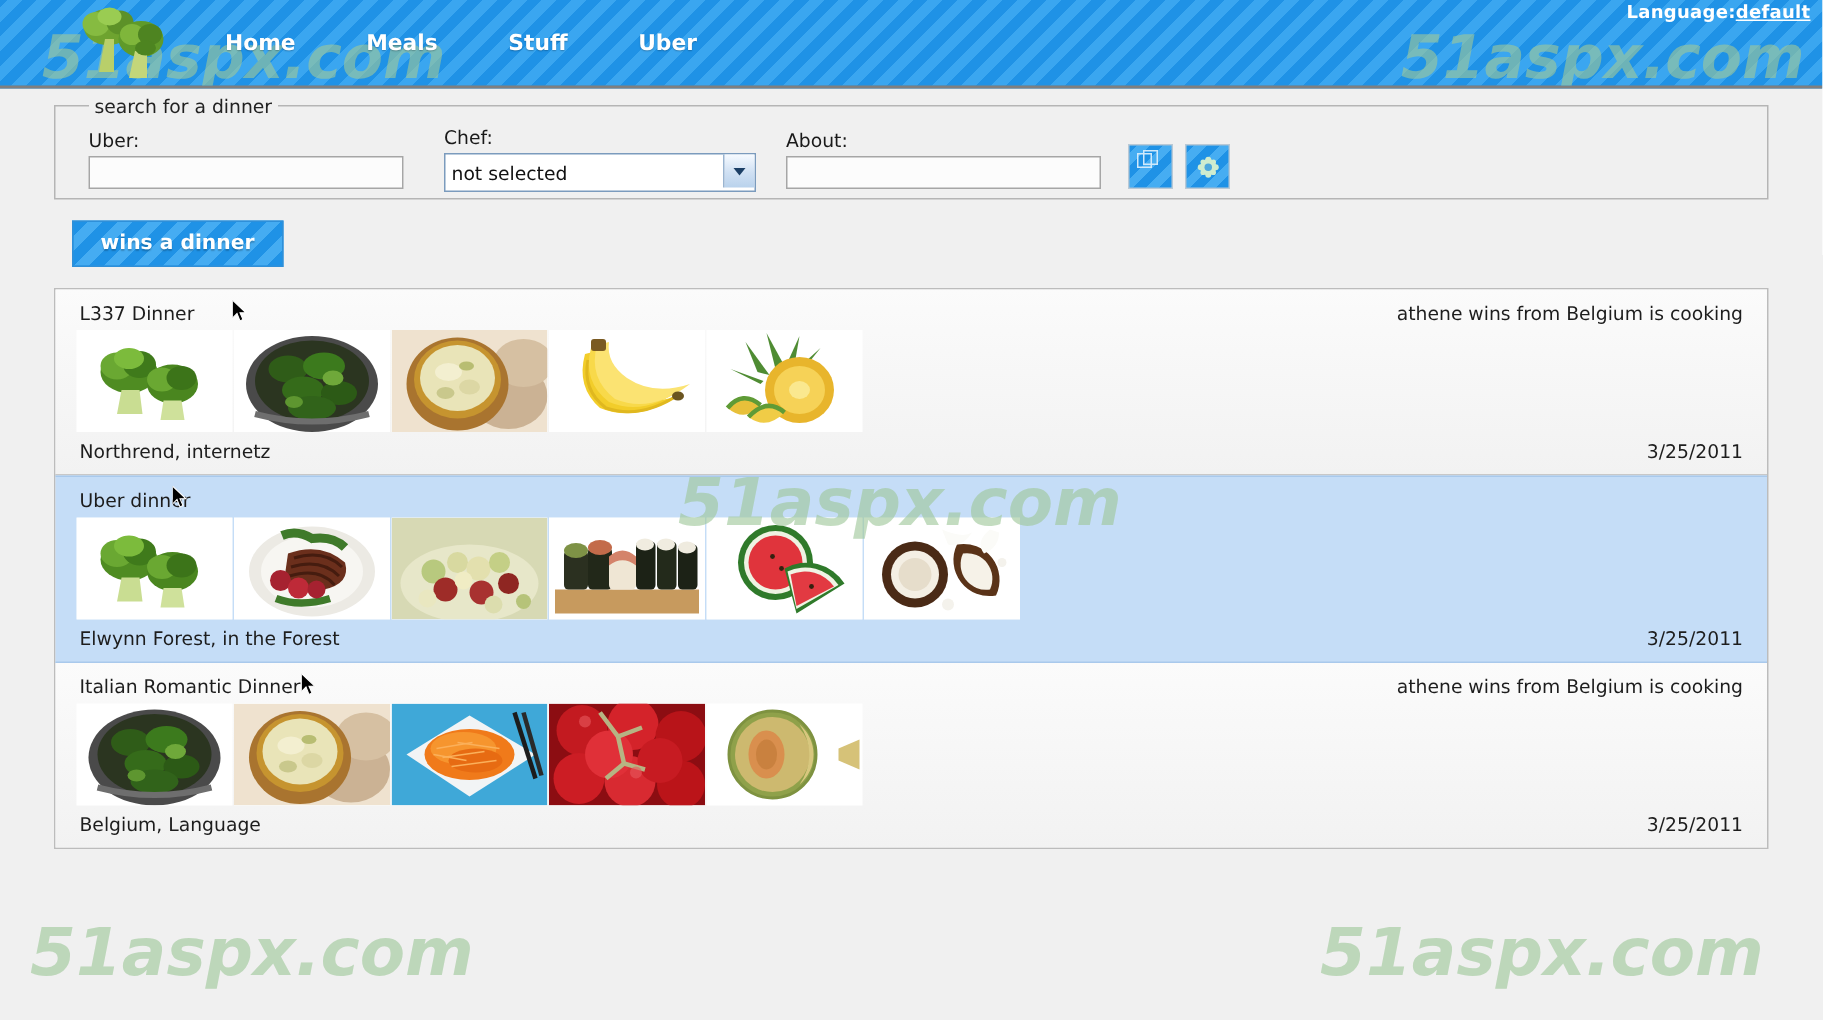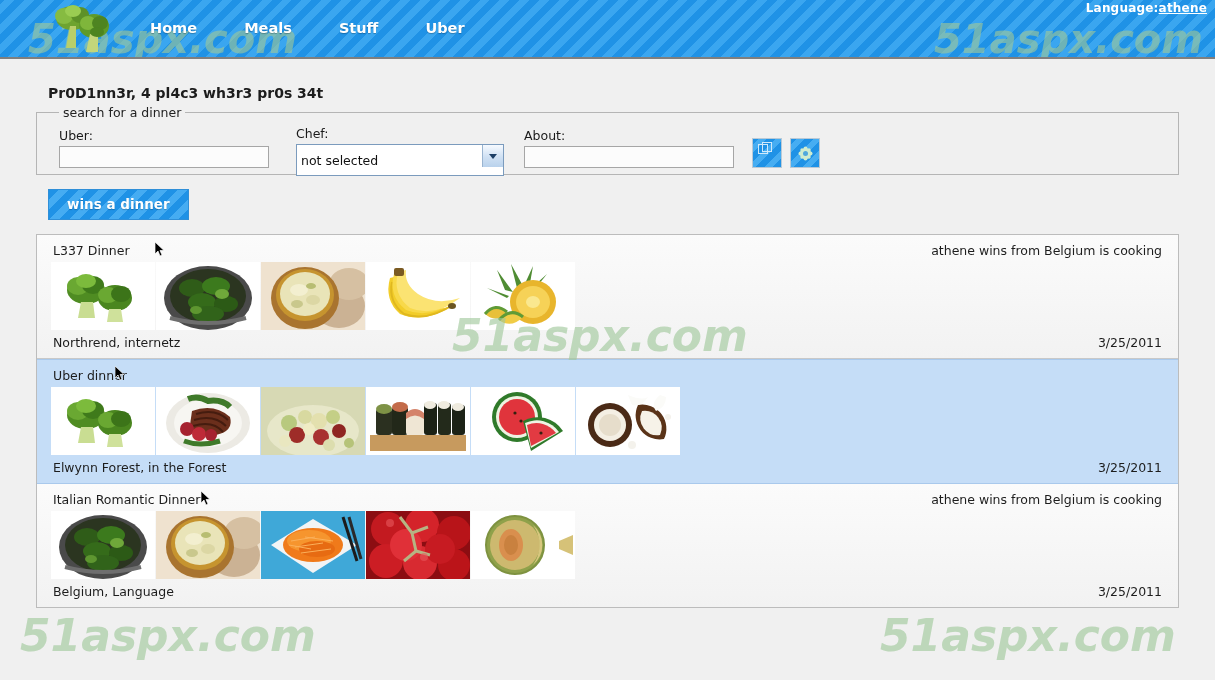--- a/index.html
+++ b/index.html
@@ -122,21 +122,21 @@
     font-size: 12px;
     padding: 2px 4px;
     font-family: "DejaVu Sans", "Liberation Sans", sans-serif;
   }
   .fld-name  { margin-left: 12px; }
   .fld-chef  { margin-left: 27px; }
   .fld-meals { margin-left: 20px; }
   .sel-wrap { position: relative; width: 208px; height: 24px; }
   select.sel {
     -webkit-appearance: none; appearance: none;
-    width: 208px; height: 32px;
+    width: 208px; height: 26px;
     box-sizing: border-box;
     border: 1px solid #7b9bbd;
     background: #ffffff;
     font-size: 12.5px;
     padding: 2px 24px 2px 4px;
     font-family: "DejaVu Sans", "Liberation Sans", sans-serif;
     color: #111;
   }
   .sel-arrow {
     position: absolute;
@@ -277,21 +277,21 @@
 </head>
 <body>
 
 <div id="page">
 
   <div class="header">
     <div class="wm wm-a">51aspx.com</div>
     <div class="wm wm-b">51aspx.com</div>
 
     <div class="lang">
-      <span>Language:</span><a href="#">athene</a>
+      <span>Language:</span><a href="#">default</a>
     </div>
 
     <div class="logo">
       <svg width="84" height="52" viewBox="0 0 84 52">
         <g>
           <ellipse cx="30" cy="16" rx="16" ry="12" fill="#6ea32f"></ellipse>
           <ellipse cx="22" cy="14" rx="9" ry="8" fill="#86bb41"></ellipse>
           <ellipse cx="38" cy="13" rx="9" ry="8" fill="#5d9128"></ellipse>
           <ellipse cx="31" cy="9" rx="8" ry="6" fill="#9acc52"></ellipse>
           <path d="M28 24 L24 46 L34 46 L34 24 Z" fill="#b9cf6a"></path>
@@ -311,21 +311,20 @@
       <a href="#">Uber</a>
     </div>
   </div>
 
   <div class="wm wm-c">51aspx.com</div>
   <div class="wm wm-d">51aspx.com</div>
   <div class="wm wm-e">51aspx.com</div>
 
   <div class="content">
 
-    <h1 class="page-title">Pr0D1nn3r, 4 pl4c3 wh3r3 pr0s 34t</h1>
 
     <fieldset class="search">
       <legend>search for a dinner</legend>
       <div class="fields">
 
         <div class="field fld-name">
           <span class="lbl">Uber:</span>
           <input class="txt" type="text" value="" style="">
         </div>
 

